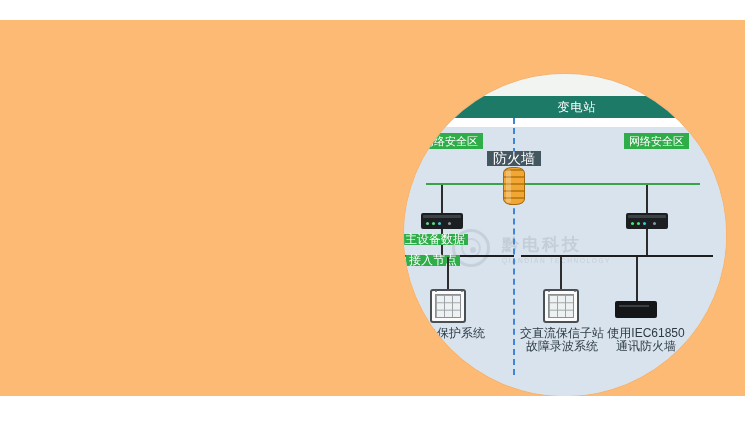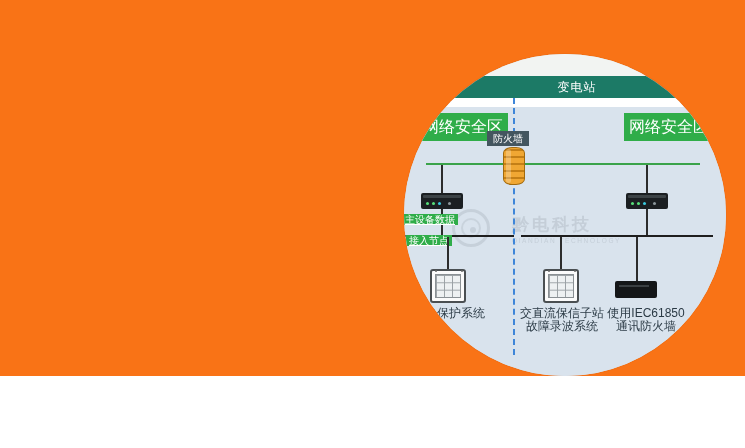--- a/index.html
+++ b/index.html
@@ -1,35 +1,35 @@
 <!DOCTYPE html>
 <html><head>
 <meta charset="utf-8">
 <style>
   html,body{margin:0;padding:0;}
   body{font-family:"Liberation Sans","DejaVu Sans",sans-serif;}
-  .stage{position:relative;width:745px;height:376px;background:#f97316;overflow:hidden;}
+  .stage{position:relative;width:745px;height:376px;background:#fdba74;overflow:hidden;margin-top:20px;}
 
   
   .circle{position:absolute;left:404px;top:54px;width:322px;height:322px;border-radius:50%;
           overflow:hidden;background:#d9e3ed;box-shadow:0 0 0 1px rgba(0,0,0,0.03);}
 
   .band-top{position:absolute;left:0;top:0;width:322px;height:22px;background:#f2f4f2;}
   .teal-bar{position:absolute;left:0;top:22px;width:322px;height:22px;background:#1c7a66;
             display:flex;align-items:center;justify-content:center;padding-left:24px;box-sizing:border-box;}
   .teal-title{color:#ffffff;font-size:12px;letter-spacing:1px;}
   .white-strip{position:absolute;left:0;top:44px;width:322px;height:9px;background:#ffffff;}
   .canvas{position:absolute;left:0;top:53px;width:322px;height:269px;background:#d9e3ed;}
 
-  .zone-label{position:absolute;background:#2fad49;color:#fff;font-size:16px;line-height:12px;
-              padding:8px 5px;white-space:nowrap;}
+  .zone-label{position:absolute;background:#2fad49;color:#fff;font-size:11px;line-height:12px;
+              padding:2px 5px;white-space:nowrap;}
   .zone-left{left:14px;top:59px;}
   .zone-right{left:220px;top:59px;}
 
-  .fw-label{position:absolute;left:83px;top:77px;background:#44565f;color:#fff;font-size:10px;
+  .fw-label{position:absolute;left:83px;top:77px;background:#44565f;color:#fff;font-size:14px;
             line-height:11px;padding:2px 6px;white-space:nowrap;}
 
   .dashed-line{position:absolute;left:109px;top:44px;height:257px;width:0;
                border-left:2px dashed #3f86d8;}
 
   .green-hline{position:absolute;left:22px;top:109px;width:274px;height:2px;background:#3aa34a;}
 
   .fw-icon{position:absolute;left:99px;top:93px;width:22px;height:38px;
            background:repeating-linear-gradient(0deg,#f0a733 0 5px,#c47f16 5px 7px);
            border:1px solid #a16a0e;border-radius:9px/6px;box-sizing:border-box;}
@@ -37,39 +37,39 @@
                   background:rgba(255,255,255,0.25);border-radius:3px;}
 
   .vline{position:absolute;width:2px;background:#2c2c2c;}
   .hbus{position:absolute;height:2px;background:#1e1e1e;}
 
   .switch{position:absolute;width:42px;height:16px;background:#1b1f22;border-radius:2px;}
   .switch::before{content:"";position:absolute;left:2px;right:2px;top:2px;height:3px;background:#3c4346;border-radius:1px;}
   .switch::after{content:"";position:absolute;left:5px;top:9px;width:3px;height:3px;border-radius:50%;
                  background:#57e07a;box-shadow:6px 0 #57e07a,12px 0 #3bc9e0,22px 0 #8d979c;}
 
-  .pill{position:absolute;background:#2fad49;color:#fff;font-size:10px;line-height:11px;
-        padding:0 3px;white-space:nowrap;text-decoration:underline;}
+  .pill{position:absolute;background:#2fad49;color:#fff;font-size:12px;line-height:11px;
+        padding:0 3px;white-space:nowrap;}
 
   .relay{position:absolute;width:36px;height:34px;background:#fbfbfb;border:2px solid #4a4f52;
          border-radius:3px;box-sizing:border-box;}
   .relay .grid{position:absolute;left:3px;top:3px;right:3px;bottom:3px;border:1px solid #8a9094;
          background-image:linear-gradient(#9aa0a4 1px,transparent 1px),
                           linear-gradient(90deg,#9aa0a4 1px,transparent 1px);
          background-size:100% 33.4%,33.4% 100%;background-color:#eef1f2;}
   .relay::after{content:"";position:absolute;left:3px;top:-1px;width:2px;height:2px;border-radius:50%;
                 background:#666;box-shadow:26px 0 #666;}
 
   .blackbox{position:absolute;width:42px;height:17px;background:#141618;border-radius:2px;}
   .blackbox::after{content:"";position:absolute;left:4px;right:8px;top:4px;height:2px;background:#3a3f42;}
 
   .dev-label{position:absolute;font-size:12px;line-height:13px;color:#2b3a45;text-align:center;white-space:nowrap;}
 
   
-  .watermark{position:absolute;left:48px;top:155px;display:flex;align-items:center;gap:22px;opacity:0.75;}
+  .watermark{position:absolute;left:48px;top:155px;display:flex;align-items:center;gap:12px;opacity:0.75;}
   .wm-ring{width:38px;height:38px;border:3px solid rgba(186,196,206,0.8);border-radius:50%;
            box-sizing:border-box;position:relative;}
   .wm-ring::before{content:"";position:absolute;left:6px;top:6px;right:6px;bottom:6px;
                    border:2px solid rgba(186,196,206,0.7);border-radius:50%;}
   .wm-ring::after{content:"";position:absolute;left:15px;top:15px;width:6px;height:6px;
                   background:rgba(186,196,206,0.8);border-radius:50%;}
   .wm-text{display:flex;flex-direction:column;}
   .wm-title{font-size:17px;font-weight:bold;letter-spacing:3px;color:rgba(186,196,206,0.9);}
   .wm-sub{font-size:6.5px;letter-spacing:1.6px;color:rgba(186,196,206,0.9);margin-top:1px;}
 </style>

